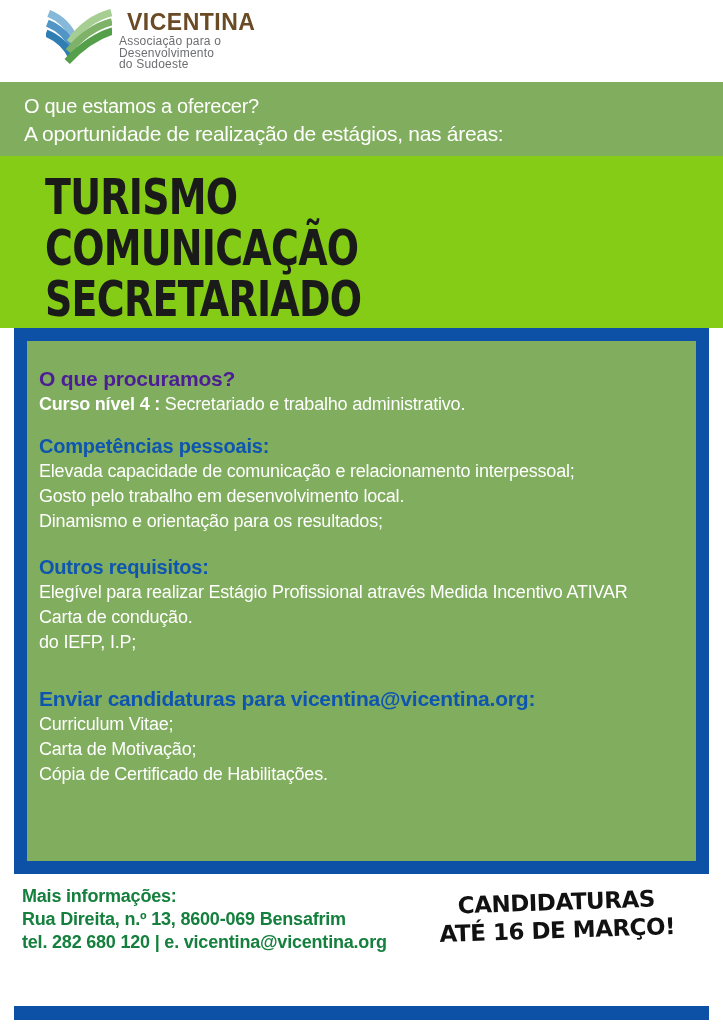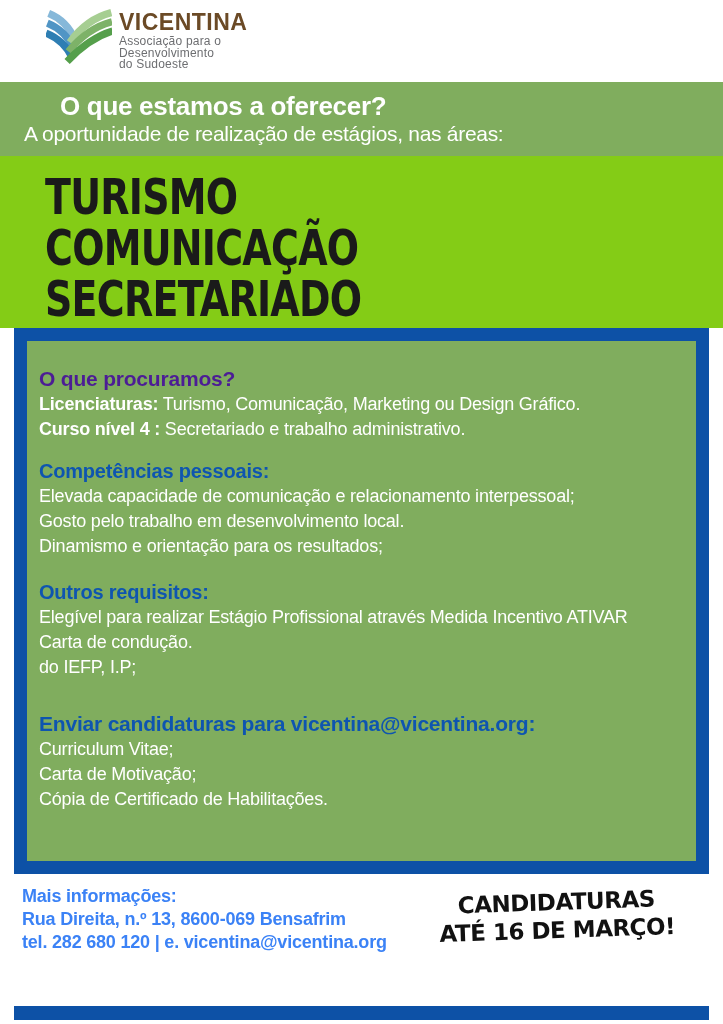--- a/index.html
+++ b/index.html
@@ -17,33 +17,33 @@
     height:82px;
     display:flex;
     align-items:flex-start;
     padding:8px 0 0 46px;
     box-sizing:border-box;
   }
   .logo-mark{width:66px;height:58px;flex:0 0 auto;}
   .logo-textblock{margin-left:7px;padding-top:2px;}
   .logo-wordmark{
     font-size:23px;font-weight:bold;color:#6B4A26;
-    letter-spacing:.5px;line-height:24px;
+    letter-spacing:.5px;line-height:24px;margin-left:8px;
   }
   .logo-tagline{
     font-size:12px;color:#6D6E71;line-height:11.5px;margin-top:2px;
     letter-spacing:.2px;
   }
 
   
   .banner{
     height:74px;background:#80AD5E;color:#ffffff;
     padding:11px 20px 0 24px;box-sizing:border-box;
   }
-  .banner-heading{font-size:26px;font-weight:bold;line-height:27px;letter-spacing:-.3px;margin-left:36px;}
+  .banner-heading{font-size:20px;font-weight:normal;line-height:27px;letter-spacing:-.3px;}
   .banner-subheading{font-size:21px;font-weight:normal;line-height:27px;letter-spacing:-.3px;}
 
   
   .title-block{
     height:172px;padding:16px 0 0 45px;box-sizing:border-box;background:#84cc16;
   }
   .title-line{
     font-family:"DejaVu Sans", sans-serif;
     font-size:50px;font-weight:bold;color:#1A1A1A;
     line-height:51px;letter-spacing:-1px;white-space:nowrap;
@@ -69,21 +69,21 @@
   .body-line{
     font-size:18px;color:#ffffff;line-height:25px;
   }
   .body-line .lead{font-weight:bold;}
 
   
   .footer{
     display:flex;align-items:flex-start;
     padding:11px 24px 0 22px;box-sizing:border-box;
   }
-  .contact{color:#3b82f6;font-weight:bold;font-size:18px;line-height:23px;letter-spacing:-.2px;}
+  .contact{color:#15803d;font-weight:bold;font-size:18px;line-height:23px;letter-spacing:-.2px;}
   .deadline{
     margin-left:auto;margin-right:24px;margin-top:3px;
     text-align:center;color:#111111;
     font-family:"DejaVu Sans", sans-serif;
     font-size:23px;font-weight:bold;line-height:28px;letter-spacing:-.5px;
     transform:rotate(-2deg);
   }
 
   
   .bottom-bar{
@@ -124,21 +124,20 @@
 
   <div class="title-block">
     <div class="title-line">TURISMO</div>
     <div class="title-line">COMUNICAÇÃO</div>
     <div class="title-line">SECRETARIADO</div>
   </div>
 
   <div class="info-box">
     <div class="box-heading">O que procuramos?</div>
 
-    <div class="body-line"><span class="lead">Licenciaturas:</span><span> Turismo, Comunicação, Marketing ou Design Gráfico.</span></div>
     <div class="body-line"><span class="lead">Curso nível 4 :</span><span> Secretariado e trabalho administrativo.</span></div>
 
     <div class="section-title gap-a">Competências pessoais:</div>
     <div class="body-line">Elevada capacidade de comunicação e relacionamento interpessoal;</div>
     <div class="body-line">Gosto pelo trabalho em desenvolvimento local.</div>
     <div class="body-line">Dinamismo e orientação para os resultados;</div>
 
     <div class="section-title gap-b">Outros requisitos:</div>
     <div class="body-line">Elegível para realizar Estágio Profissional através Medida Incentivo ATIVAR</div>
     <div class="body-line">Carta de condução.</div>

